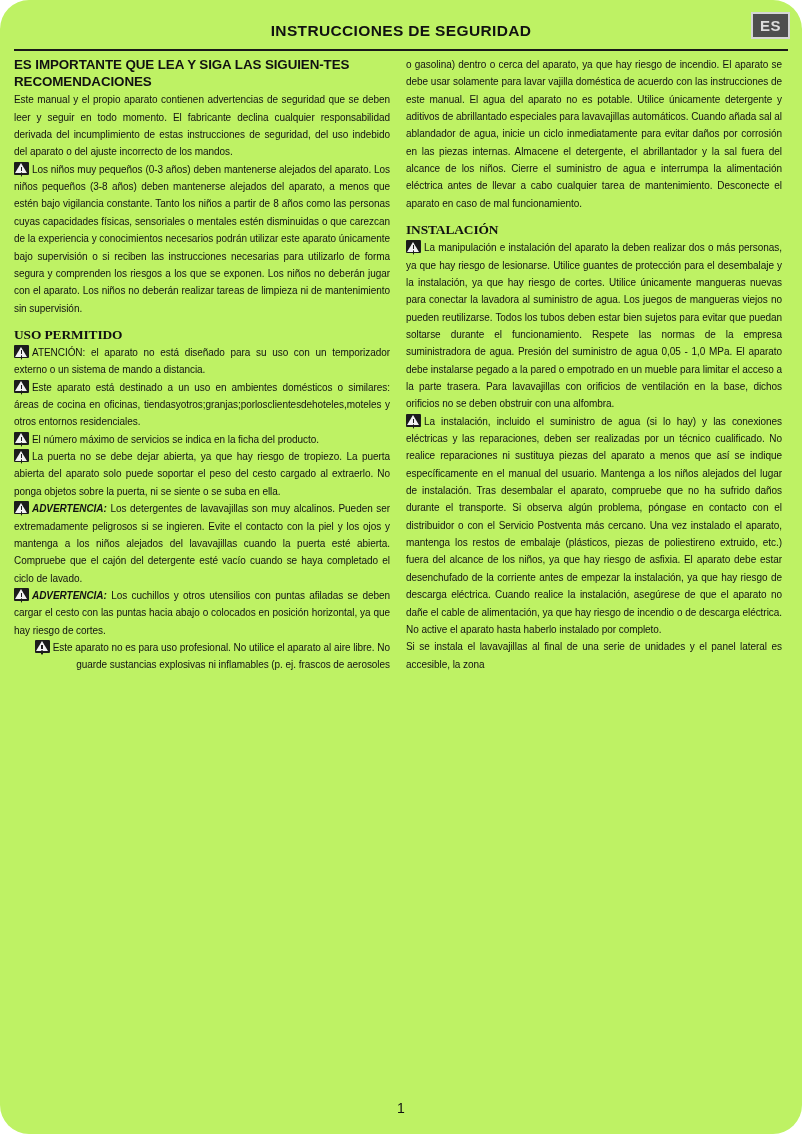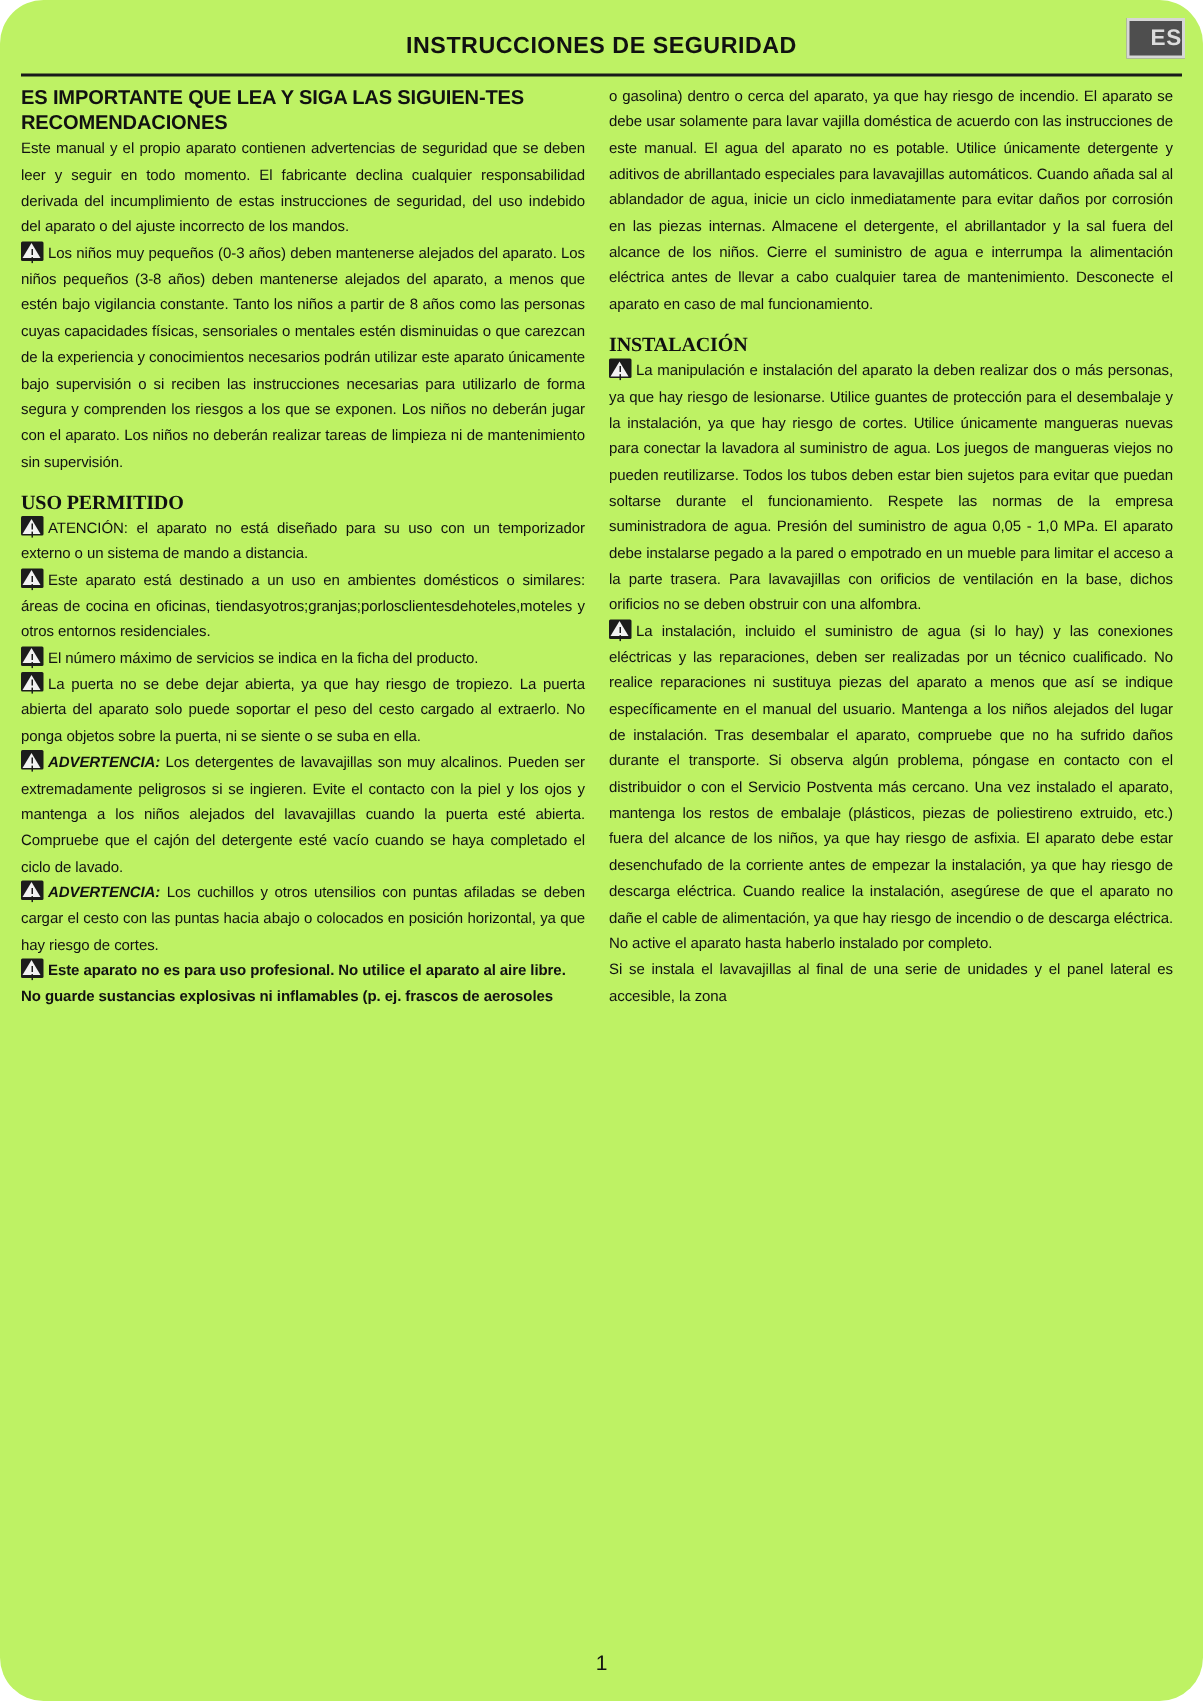--- a/index.html
+++ b/index.html
@@ -48,21 +48,21 @@
     top: 12px;
     width: 39px;
     height: 27px;
     background: #4e4e4e;
     border: 2px solid #d6d6d6;
     box-sizing: border-box;
     color: #dcdcdc;
     font-size: 15px;
     font-weight: bold;
     line-height: 23px;
-    text-align: right;
+    text-align: center;
     letter-spacing: 0.5px;
   }
   .header-rule {
     position: absolute;
     left: 14px;
     top: 49px;
     width: 774px;
     height: 2px;
     background: #1a1a1a;
   }
@@ -97,22 +97,21 @@
   p.para {
     margin: 0;
     font-size: 10px;
     line-height: 17.35px;
     text-align: justify;
     text-justify: inter-word;
     color: #111111;
     letter-spacing: -0.05px;
   }
   p.para.last-left {
-    text-align: left;
-    font-weight: bold;
+    text-align: right;
   }
   p.para b {
     font-weight: bold;
     font-style: italic;
   }
 
   
   .warn-icon {
     display: inline-block;
     width: 15px;

